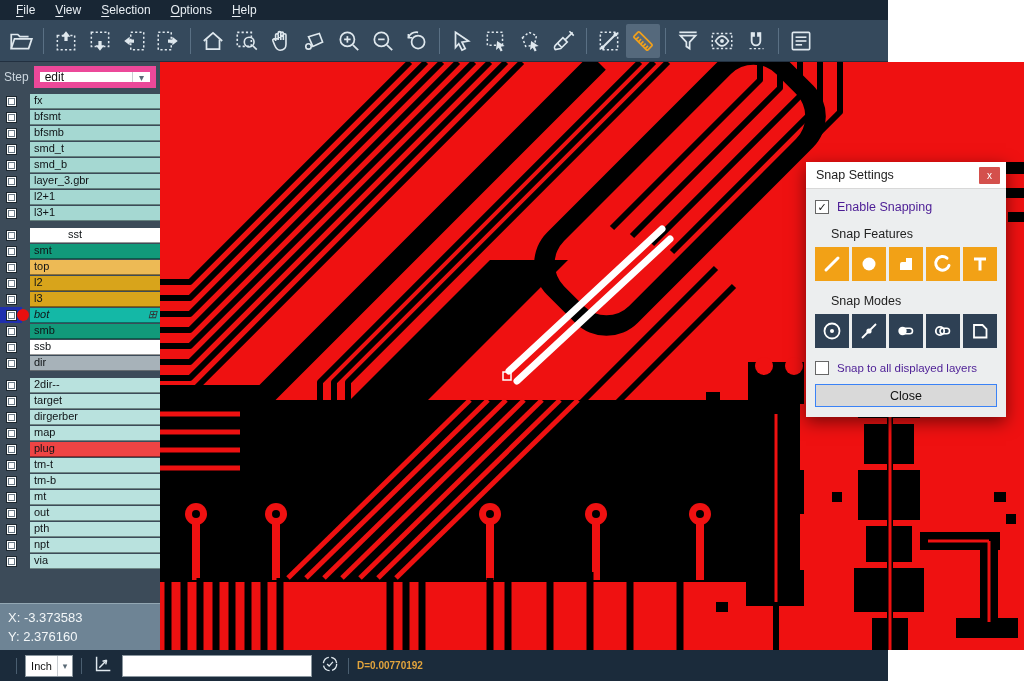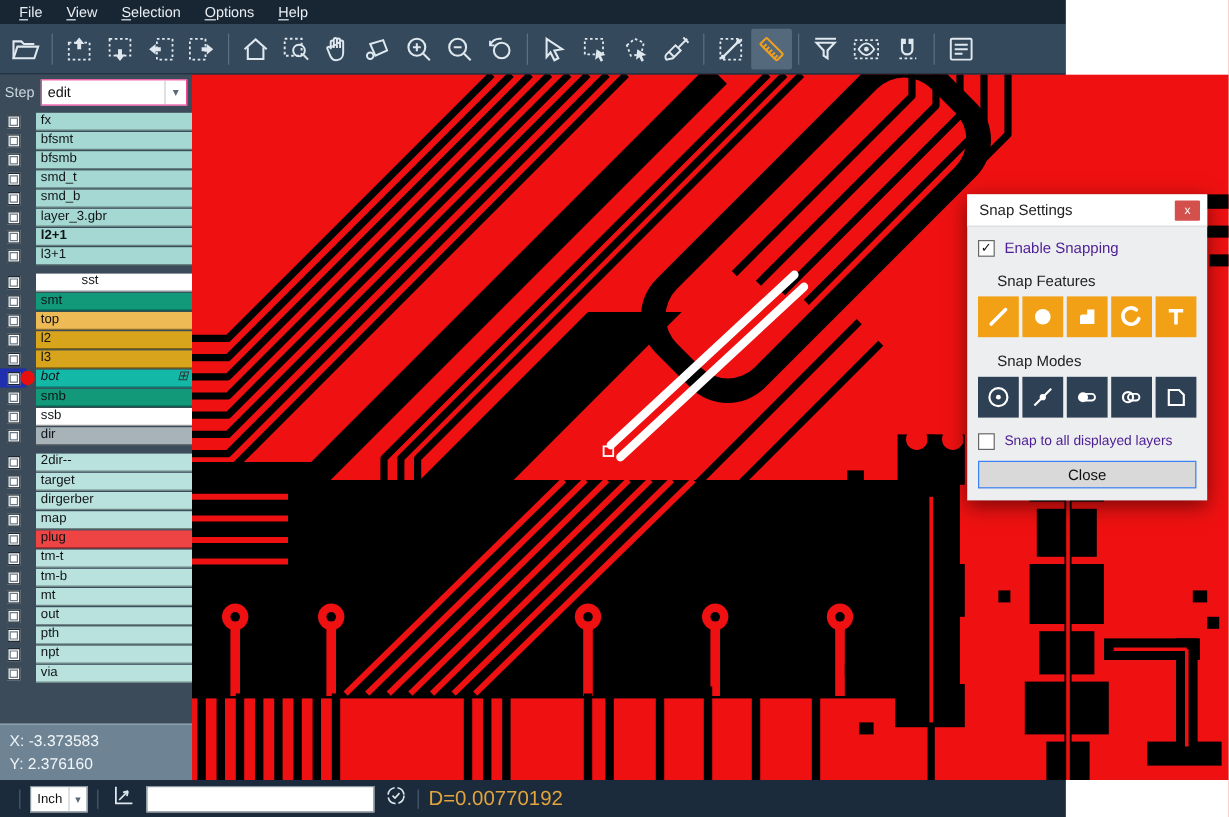--- a/index.html
+++ b/index.html
@@ -18,21 +18,21 @@
   .tsep { width:1px; height:26px; background:#5a7084; margin:0 5px; }
   .tbtn svg { display:block; }
 
   
   .main { position:relative; display:flex; height:588px; }
 
   
   .sidebar { position:relative; width:160px; background:#3c4b59; flex:none; }
   .steprow { height:30px; display:flex; align-items:center; padding:0 4px; gap:5px; }
   .steplabel { color:#ccd7df; font-size:12px; }
-  .stepselect { flex:1; height:22px; background:#fff; border:1px solid #ec4899; display:flex; align-items:center; font-size:12px; color:#111; }
+  .stepselect { flex:1; height:22px; background:#fff; border:6px solid #ec4899; display:flex; align-items:center; font-size:12px; color:#111; }
   .stepselect .val { flex:1; padding-left:5px; }
   .stepselect .chev { width:18px; height:100%; border-left:1px solid #c9ced2; display:flex; align-items:center; justify-content:center; color:#5a6a76; font-size:10px; }
   .layers { padding-top:1px; }
   .lrow { position:relative; display:flex; align-items:center; height:16px; }
   .cbcell { width:22px; height:16px; flex:none; display:flex; align-items:center; justify-content:center; }
   .cbcell.sel { background:#1f2fae; }
   .cb { width:11px; height:11px; background:#fff; border:1px solid #1d2830; box-shadow:inset 0 0 0 1px #fff, inset 0 0 0 2px #6b7a86; }
   .gap8 { width:8px; flex:none; }
   .lname { flex:1; height:15px; line-height:15px; font-size:11px; color:#101417; padding-left:4px; border-bottom:1px solid rgba(0,0,0,.4); display:flex; align-items:center; }
   .lname .txt { flex:1; }
@@ -65,21 +65,21 @@
 
   
   .bottombar { height:31px; background:#1b2b3b; display:flex; align-items:center; padding-left:8px; }
   .bsep { width:1px; height:16px; background:#4a5e70; margin:0 8px; }
   .unitsel { width:48px; height:22px; background:#fff; border:1px solid #8a969e; display:flex; align-items:center; font-size:11px; color:#111; }
   .unitsel .val { flex:1; text-align:center; }
   .unitsel .chev { width:15px; height:100%; border-left:1px solid #c9ced2; display:flex; align-items:center; justify-content:center; color:#5a6a76; font-size:9px; }
   .cornericon { margin:0 2px; }
   .barinput { width:190px; height:22px; background:#fff; border:1px solid #8a969e; margin-left:6px; font-size:12px; padding:0 5px; color:#111; font-family:"Liberation Sans",sans-serif; }
   .circicon { margin-left:8px; }
-  .dist { font-size:17px; font-weight:normal; }
+  .dist { font-size:10px; font-weight:bold; }
 </style>
 </head>
 <body>
 
 <div class="app">
 
   <div class="menubar" id="menubar">
       <div class="menu-item"><u>F</u>ile</div>
       <div class="menu-item"><u>V</u>iew</div>
       <div class="menu-item"><u>S</u>election</div>
@@ -307,21 +307,21 @@
             <div class="gap8"></div>
             <div class="lname" style="background: rgb(165, 216, 210);">
               <span class="txt">layer_3.gbr</span>
             </div>
           </div>
           <div class="lrow">
             <div class="cbcell">
               <span class="cb"></span>
             </div>
             <div class="gap8"></div>
-            <div class="lname" style="background: rgb(165, 216, 210); font-weight: bold;">
+            <div class="lname" style="background: rgb(165, 216, 210);">
               <span class="txt">l2+1</span>
             </div>
           </div>
           <div class="lrow">
             <div class="cbcell">
               <span class="cb"></span>
             </div>
             <div class="gap8"></div>
             <div class="lname" style="background: rgb(165, 216, 210);">
               <span class="txt">l3+1</span>

